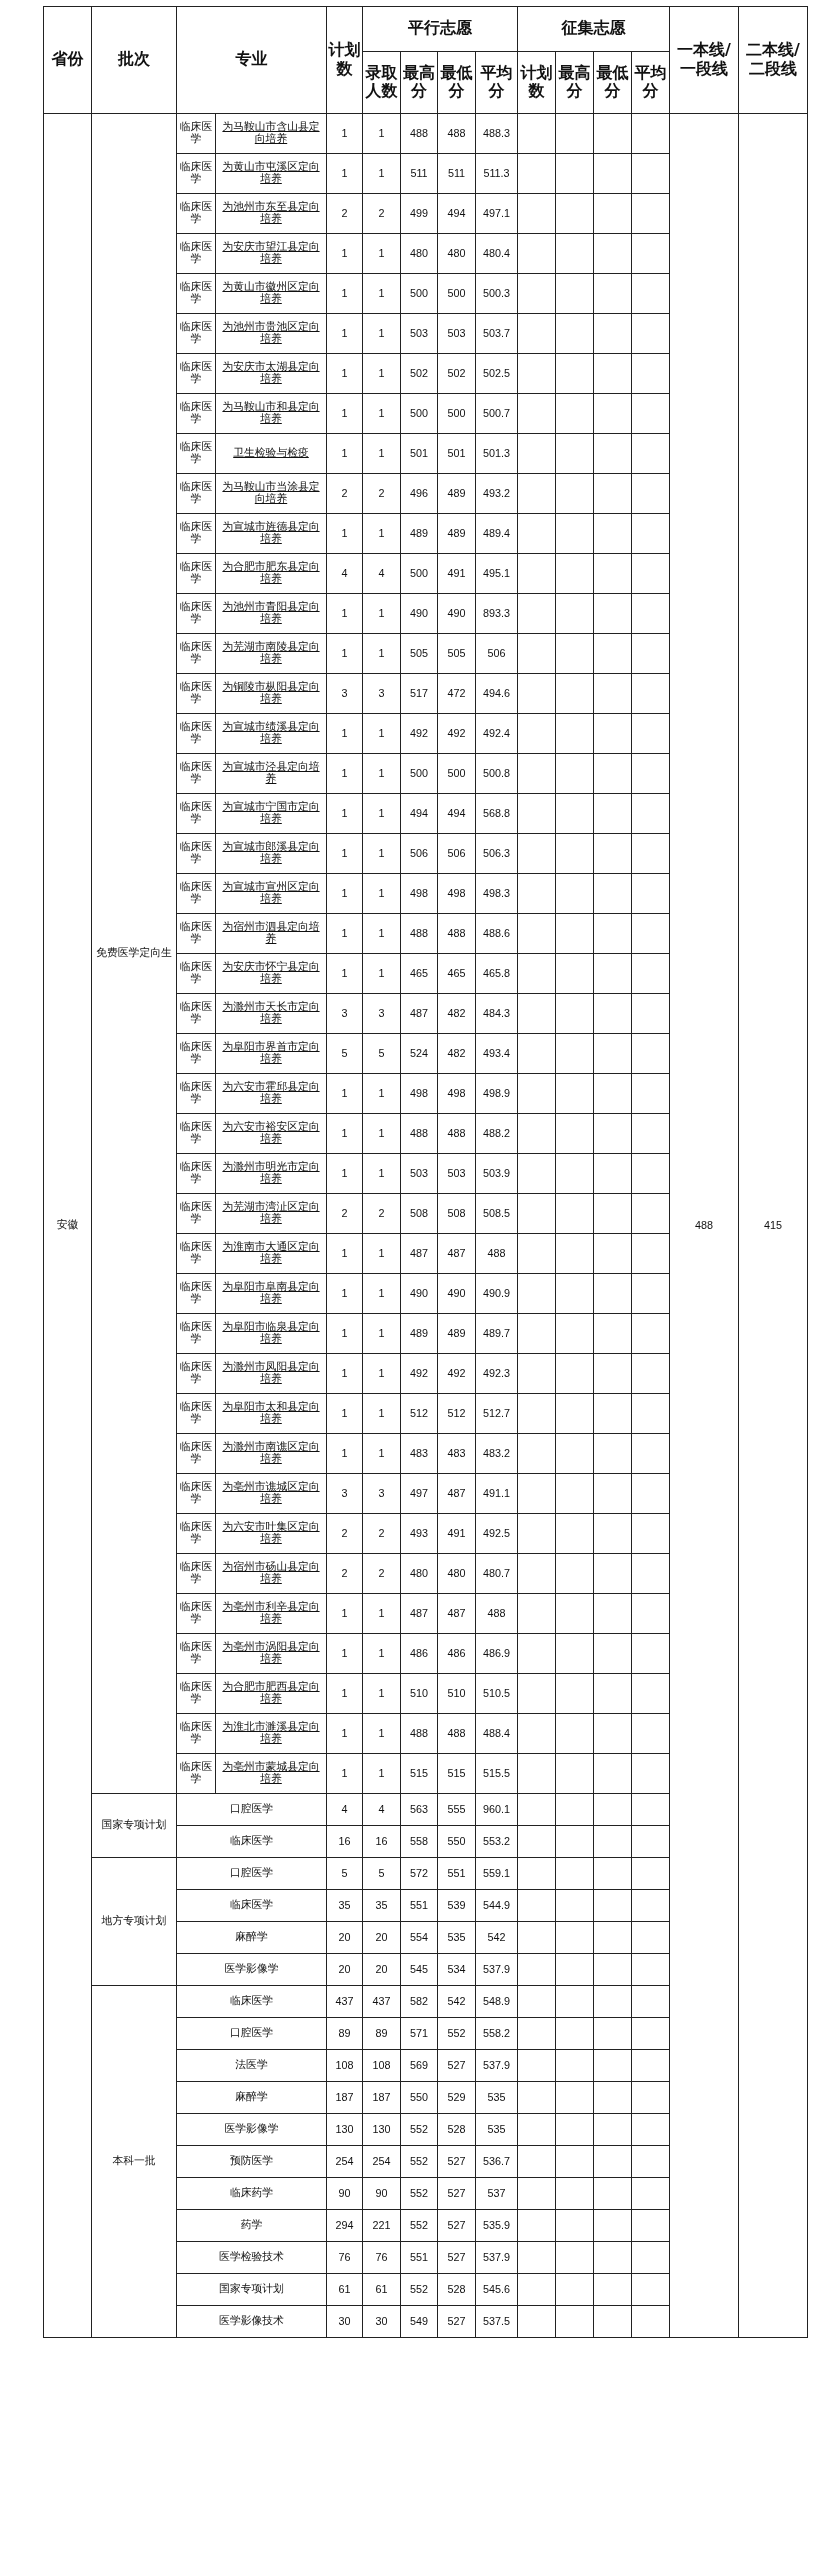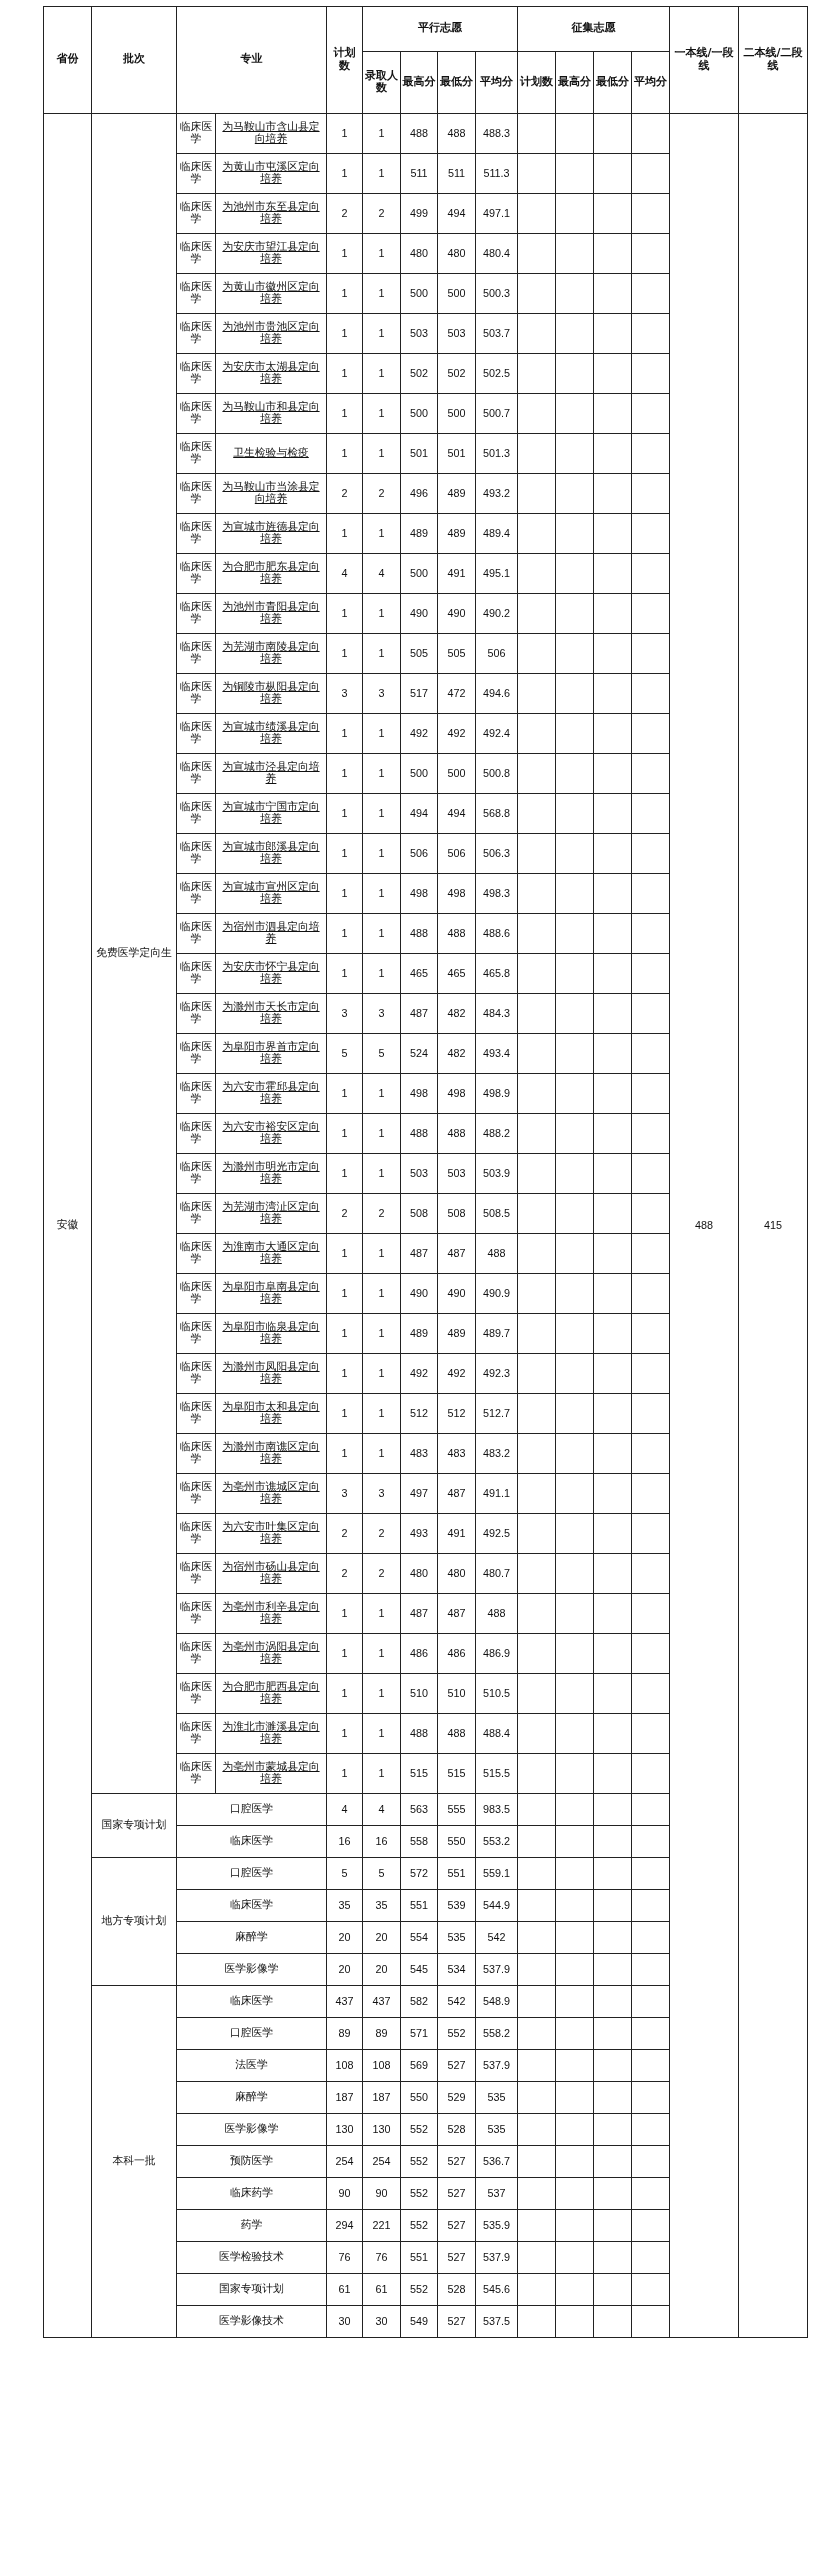--- a/index.html
+++ b/index.html
@@ -1,19 +1,19 @@
 <!DOCTYPE html>
 <html style="font-size:9px"><head>
 <meta charset="utf-8">
 <style>
   html,body{margin:0;padding:0;background:#ffffff;}
   body{width:820px;height:2576px;position:relative;overflow:hidden;font-family:"DejaVu Sans","Liberation Sans",sans-serif;color:#111;}
   table.t{position:absolute;left:43px;top:5.7px;border-collapse:collapse;table-layout:fixed;width:764px;}
   table.t td, table.t th{border:0.9px solid #222;text-align:center;vertical-align:middle;padding:0 1.1px;font-size:10.8px;line-height:1.15;}
-  table.t th{font-weight:bold;font-size:11px;}
+  table.t th{font-weight:bold;font-size:16px;}
   .h1 th{height:44px;}
   .h2 th{height:61px;}
   tr.d td{height:39px;}
   tr.s td{height:31px;}
   td.m1{font-size:10.8px;}
   td.m2{font-size:10.8px;padding:0 3.4px;text-decoration:underline;}
   td.num{font-family:"Liberation Sans","DejaVu Sans",sans-serif;font-size:12px;}
   td.grp{font-size:10.8px;margin-top:10px;}
 </style>
 </head>
@@ -220,21 +220,21 @@
         <td></td>
         <td></td>
       </tr>
       <tr class="d">
         <td class="m1">临床医学</td>
         <td class="m2">为池州市青阳县定向培养</td>
         <td class="num">1</td>
         <td class="num">1</td>
         <td class="num">490</td>
         <td class="num">490</td>
-        <td class="num">490.2</td>
+        <td class="num">893.3</td>
         <td></td>
         <td></td>
         <td></td>
         <td></td>
       </tr>
       <tr class="d">
         <td class="m1">临床医学</td>
         <td class="m2">为芜湖市南陵县定向培养</td>
         <td class="num">1</td>
         <td class="num">1</td>
@@ -610,21 +610,21 @@
         <td></td>
         <td></td>
       </tr>
       <tr class="s">
         <td rowspan="2" class="grp">国家专项计划</td>
         <td colspan="2">口腔医学</td>
         <td class="num">4</td>
         <td class="num">4</td>
         <td class="num">563</td>
         <td class="num">555</td>
-        <td class="num">983.5</td>
+        <td class="num">960.1</td>
         <td></td>
         <td></td>
         <td></td>
         <td></td>
       </tr>
       <tr class="s">
         <td colspan="2">临床医学</td>
         <td class="num">16</td>
         <td class="num">16</td>
         <td class="num">558</td>

